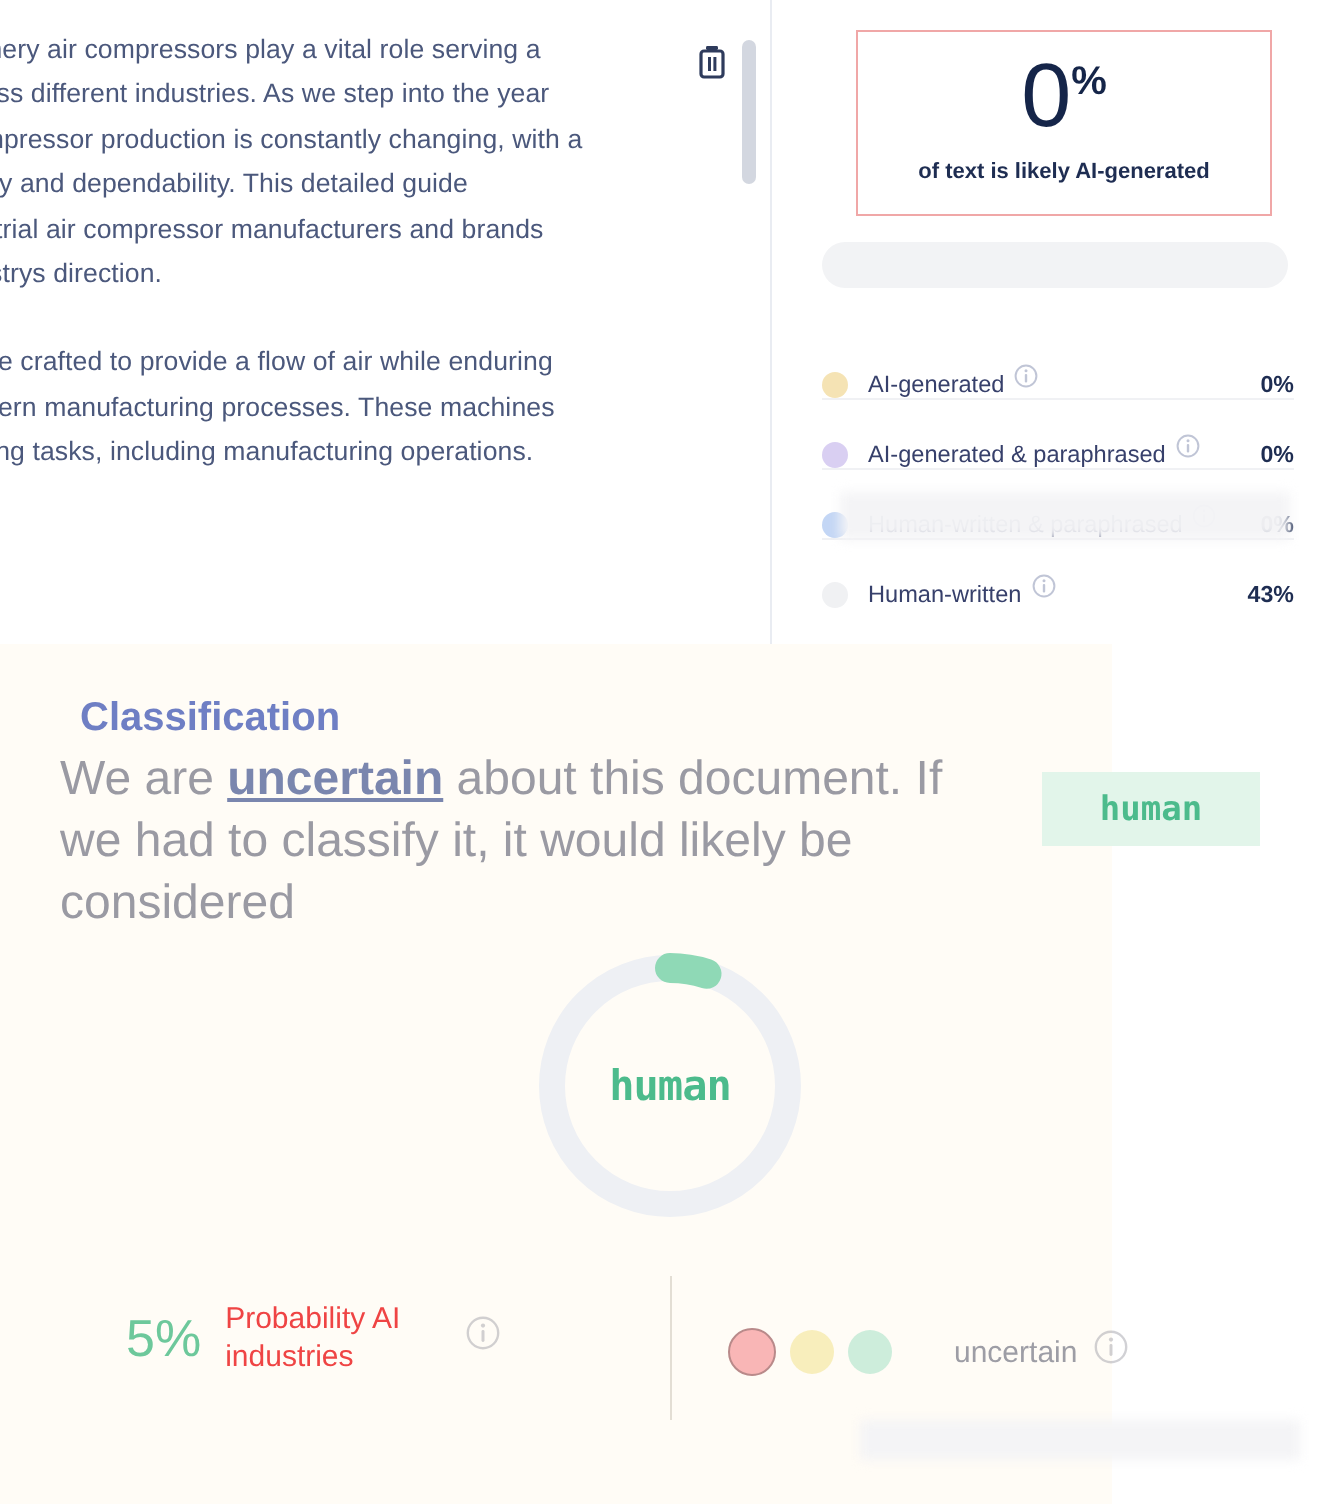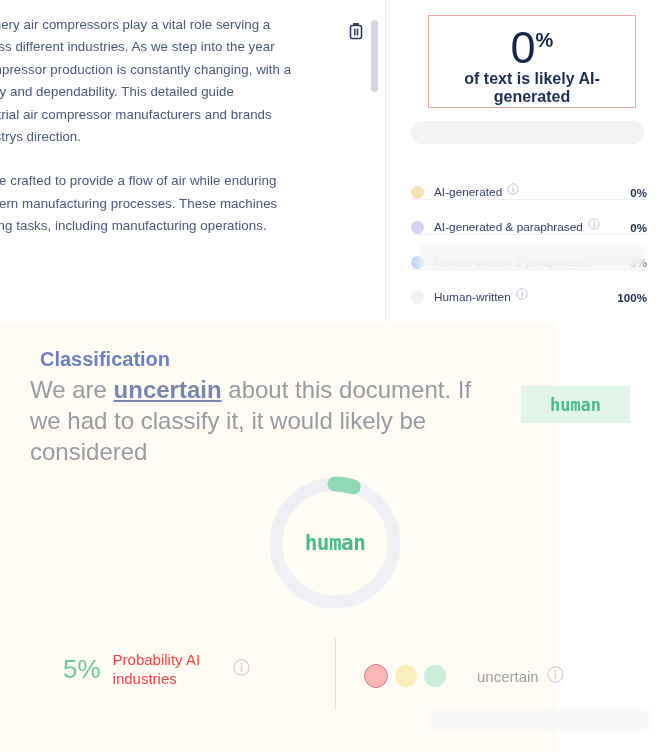--- a/index.html
+++ b/index.html
@@ -113,21 +113,22 @@
     letter-spacing: -1px;
     vertical-align: baseline;
   }
   #score-unit {
     font-size: 20px;
     font-weight: 600;
     vertical-align: 16px;
     margin-left: 1px;
   }
   #score-caption {
-    font-size: 16px;
+    margin-top: 10px;
+    font-size: 11px;
     font-weight: 600;
     color: #1e2d52;
   }
   #progress-pill {
     position: absolute;
     left: 25px;
     top: 121px;
     width: 233px;
     height: 23px;
     border-radius: 12px;
@@ -412,21 +413,21 @@
       <div class="legend-row" style="border-bottom:none">
         <span class="legend-dot" style="background:#f0f1f3"></span>
         <span class="legend-label">Human-written</span>
         <span class="legend-info">
           <svg width="12" height="12" viewBox="0 0 12 12">
               <circle cx="6" cy="6" r="5.2" fill="none" stroke="#8d96b5" stroke-width="1"></circle>
               <circle cx="6" cy="3.4" r="0.75" fill="#8d96b5"></circle>
               <rect x="5.4" y="5" width="1.2" height="4.2" rx="0.5" fill="#8d96b5"></rect>
             </svg>
         </span>
-        <span class="legend-pct">100%</span>
+        <span class="legend-pct">43%</span>
       </div>
 
     </div>
   </div>
 
   <div class="blur-overlay" id="blur-legend"></div>
 </div>
 
 <div id="classification-region">
 

